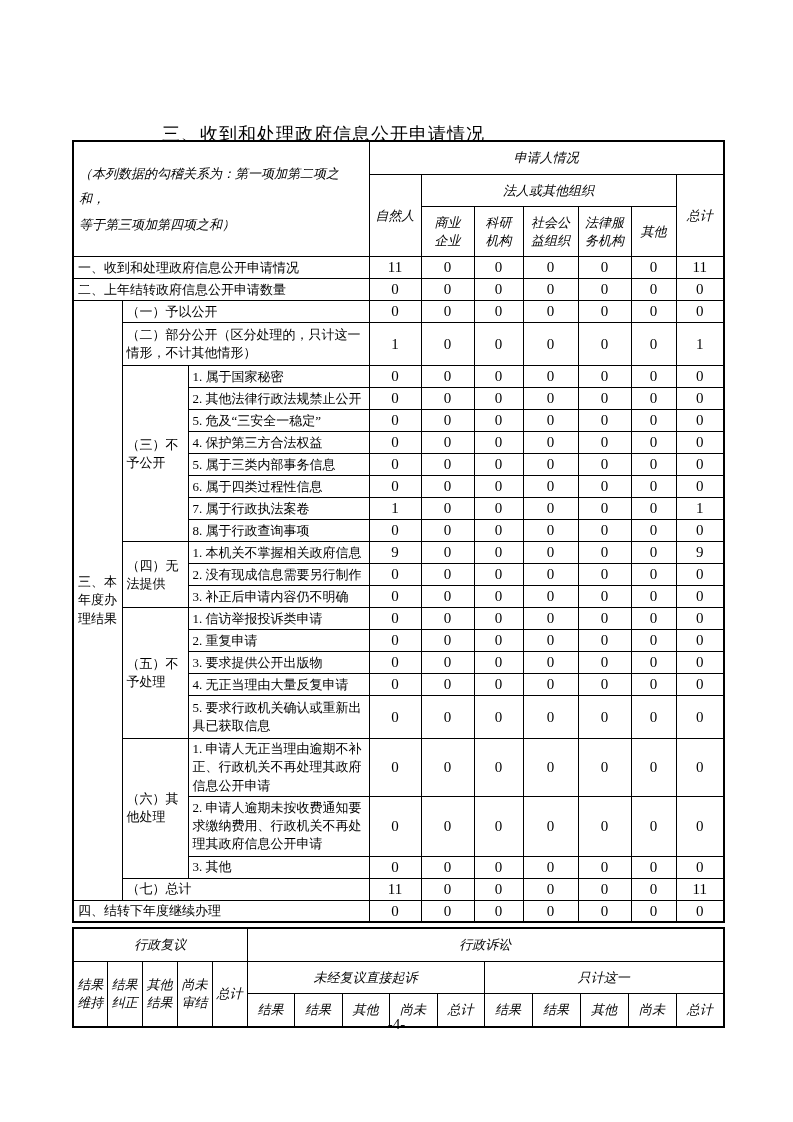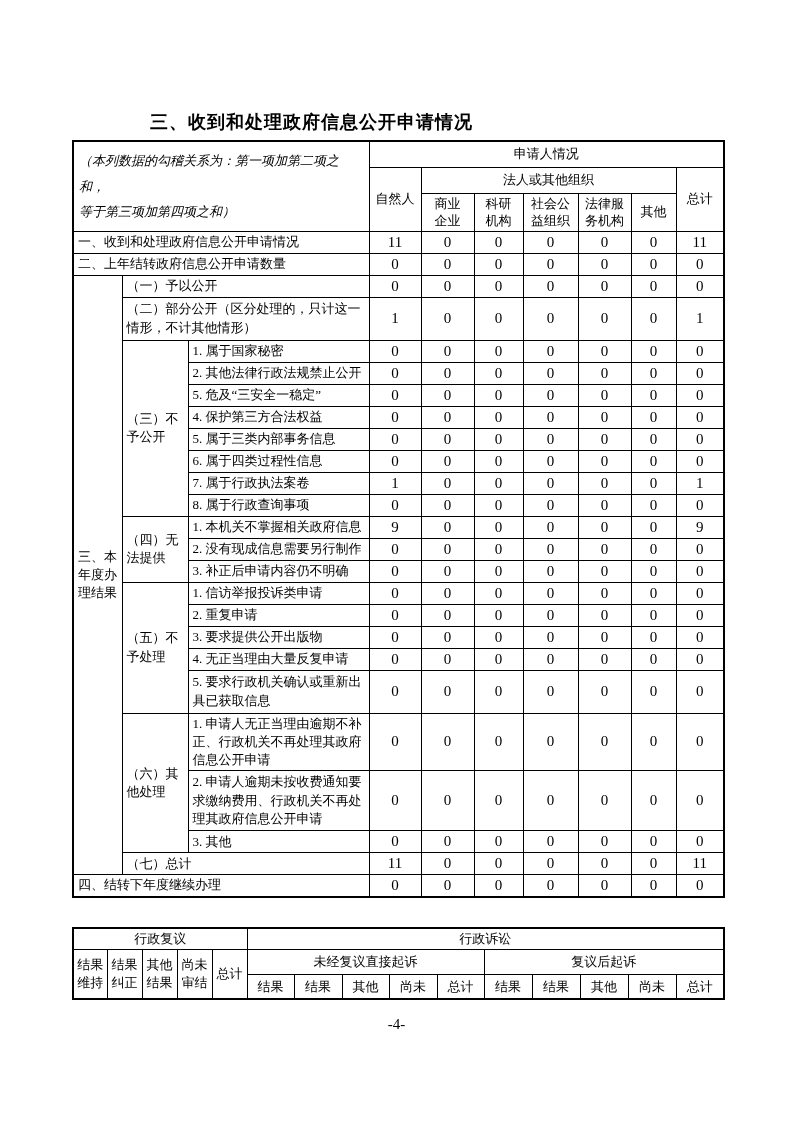--- a/index.html
+++ b/index.html
@@ -1,29 +1,29 @@
 <!DOCTYPE html>
 <html><head>
 <meta charset="utf-8">
 <style>
   html,body{margin:0;padding:0;background:#ffffff;}
   .page{position:relative;width:793px;height:1122px;background:#ffffff;color:#000;
         font-family:"Liberation Serif","DejaVu Serif",serif;overflow:hidden;}
-  .title{position:absolute;left:146px;margin:4px;
+  .title{position:absolute;left:146px;margin:16px;
          font-family:"Liberation Sans","DejaVu Sans",sans-serif;
-         font-weight:700;font-size:18px;letter-spacing:1px;color:#000;white-space:nowrap;}
+         font-weight:400;font-size:18px;letter-spacing:1px;color:#000;white-space:nowrap;}
   .t1{top:106px;}
   .t2{top:896px;}
   table.tbl{position:absolute;border-collapse:collapse;table-layout:fixed;
             background:#fff;border:2px solid #000;}
   #t1{left:72px;top:140px;width:651px;}
   #t2{left:72px;top:927px;width:651px;}
   .tbl td{border:1px solid #000;font-size:13px;vertical-align:middle;padding:0;color:#000;}
   td.lb{text-align:left;padding:1px 2px 1px 4px;white-space:pre-line;line-height:1.4;}
-  td.hd{text-align:center;white-space:pre-line;line-height:1.35;padding:1px 1px;}
+  td.hd{text-align:center;white-space:pre-line;line-height:1.35;padding:7px 1px;font-style:italic;}
   td.nm{text-align:center;font-size:15px;font-family:"Liberation Serif","DejaVu Serif",serif;}
   td.note{font-style:italic;font-size:13px;padding:2px 5px;white-space:pre-line;
           line-height:1.95;vertical-align:middle;text-align:left;}
   td.vr{}
   tr{height:22px;}
   tr.hh1{height:26px;}
   tr.hh2{height:26px;}
   tr.hh3{height:34px;}
   tr.d43{height:43px;padding-left:35px;}
   tr.d54{height:54px;}
@@ -381,21 +381,21 @@
         <td class="hd" rowspan="2">结果
 维持</td>
         <td class="hd" rowspan="2">结果
 纠正</td>
         <td class="hd" rowspan="2">其他
 结果</td>
         <td class="hd" rowspan="2">尚未
 审结</td>
         <td class="hd" rowspan="2">总计</td>
         <td class="hd bl2" colspan="5">未经复议直接起诉</td>
-        <td class="hd bl2" colspan="5">复议后起诉</td>
+        <td class="hd bl2" colspan="5">只计这一</td>
       </tr>
       <tr class="h25">
         <td class="hd bl2">结果</td>
         <td class="hd">结果</td>
         <td class="hd">其他</td>
         <td class="hd">尚未</td>
         <td class="hd">总计</td>
         <td class="hd bl2">结果</td>
         <td class="hd">结果</td>
         <td class="hd">其他</td>

